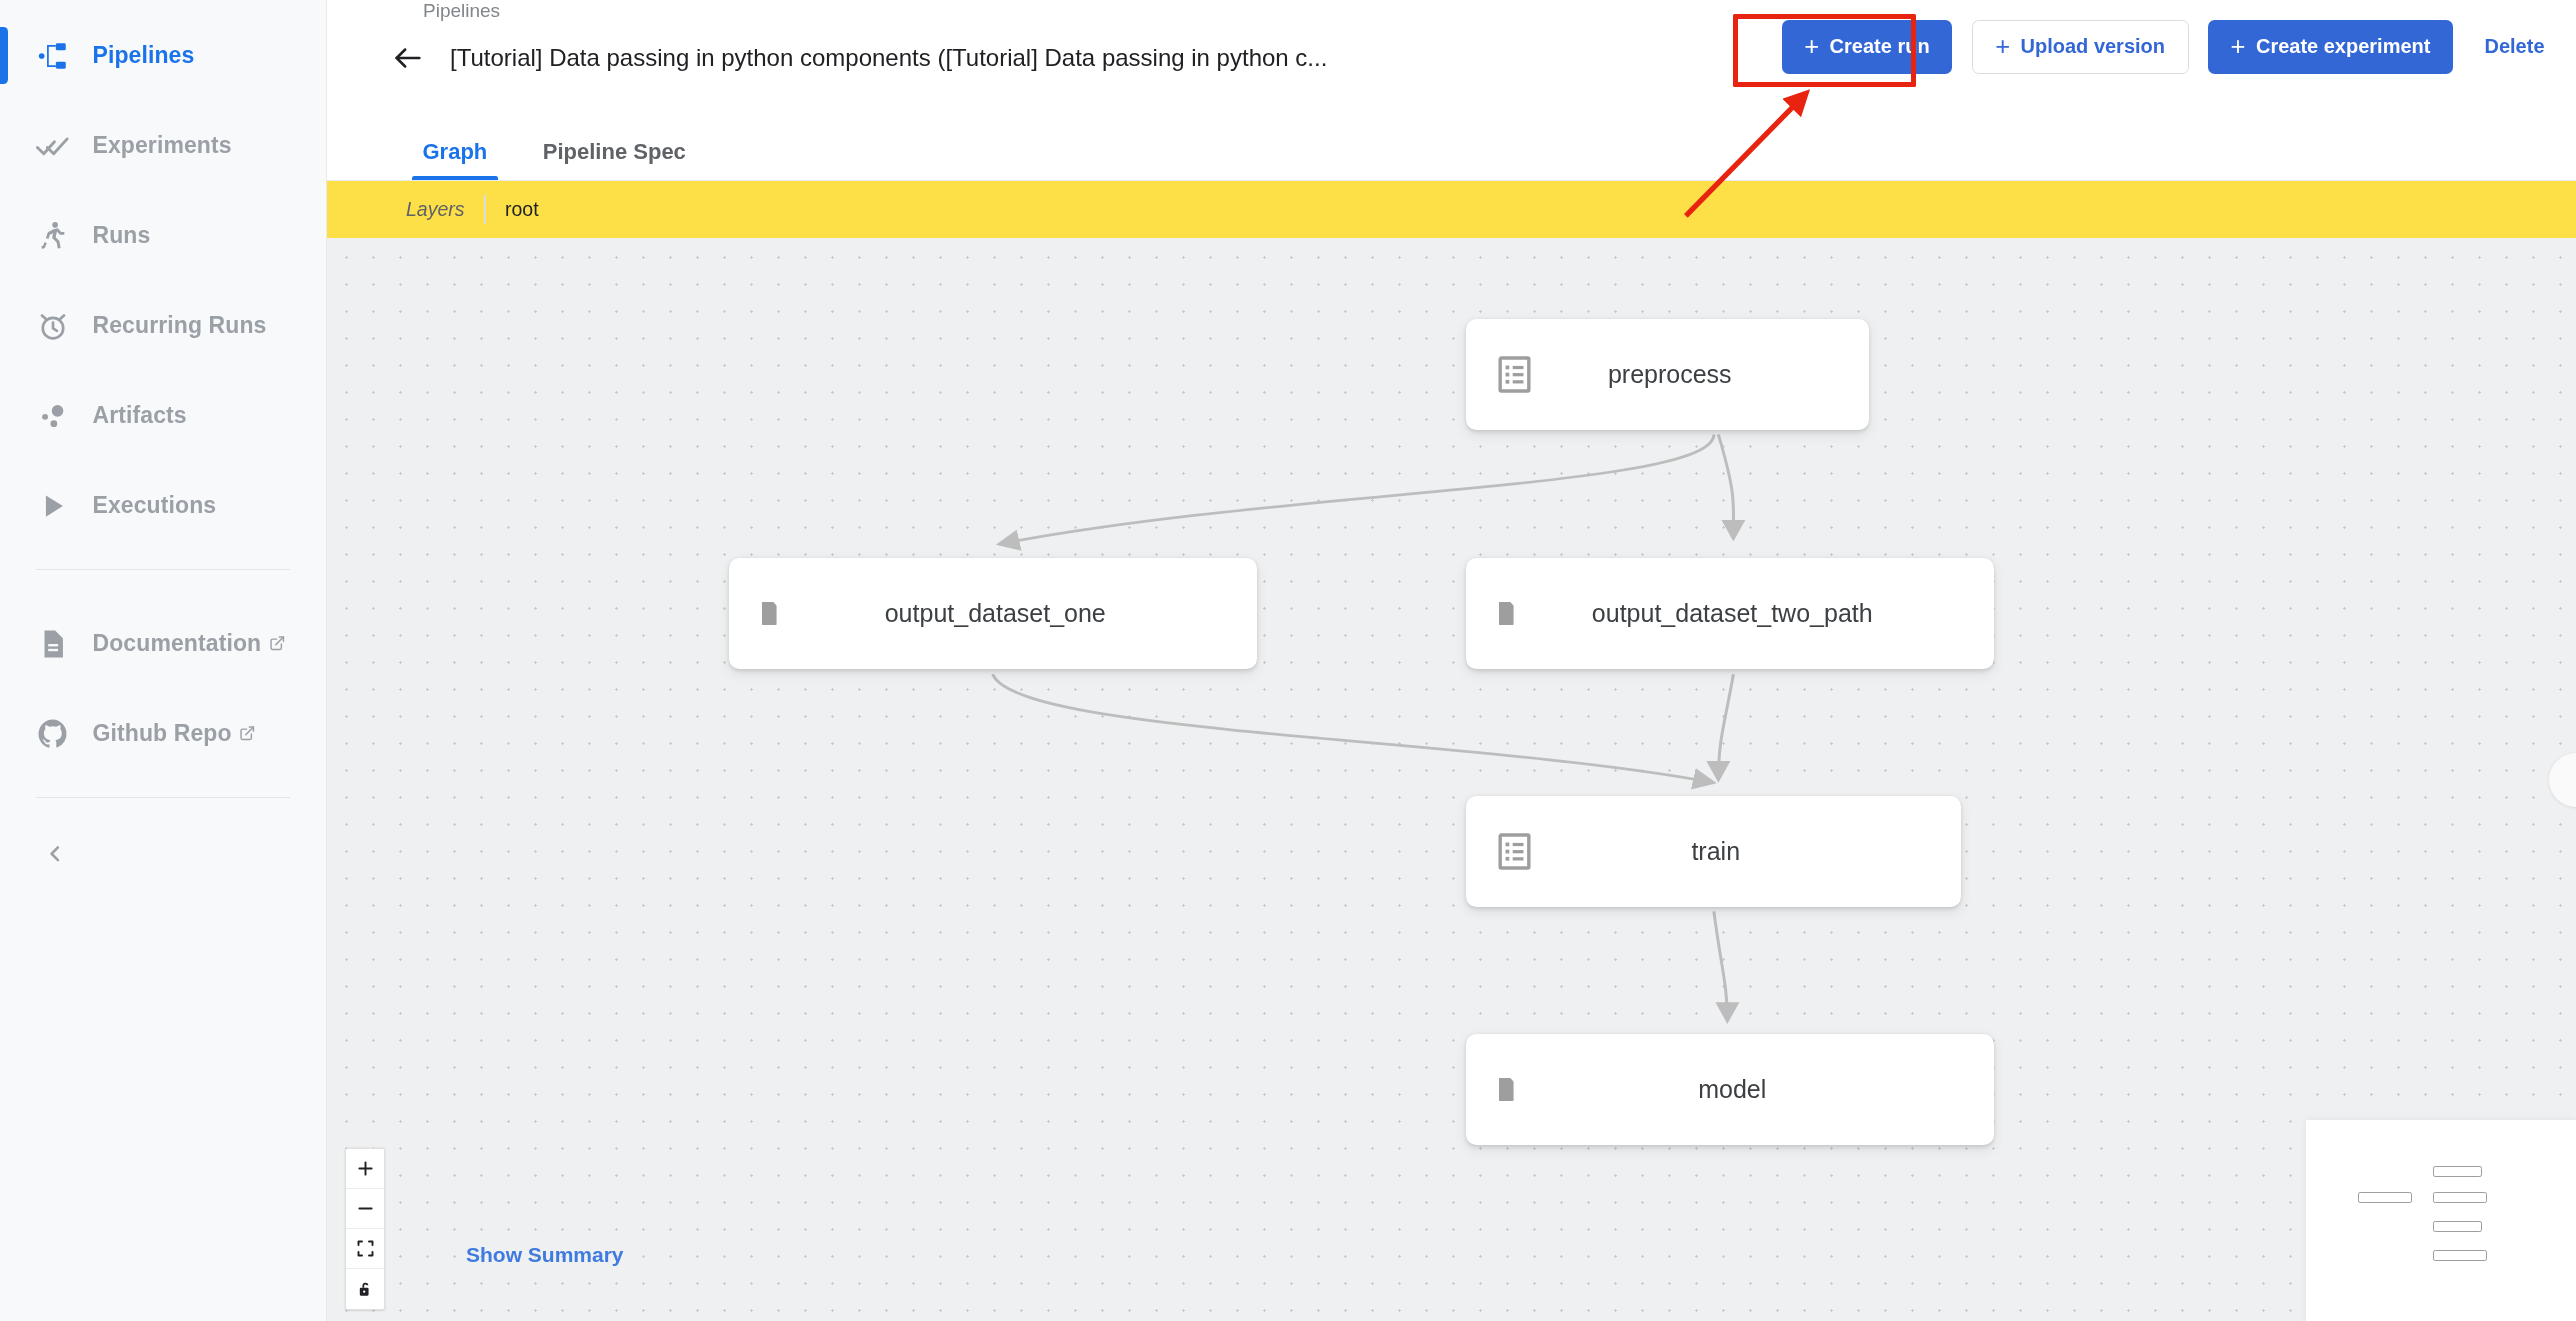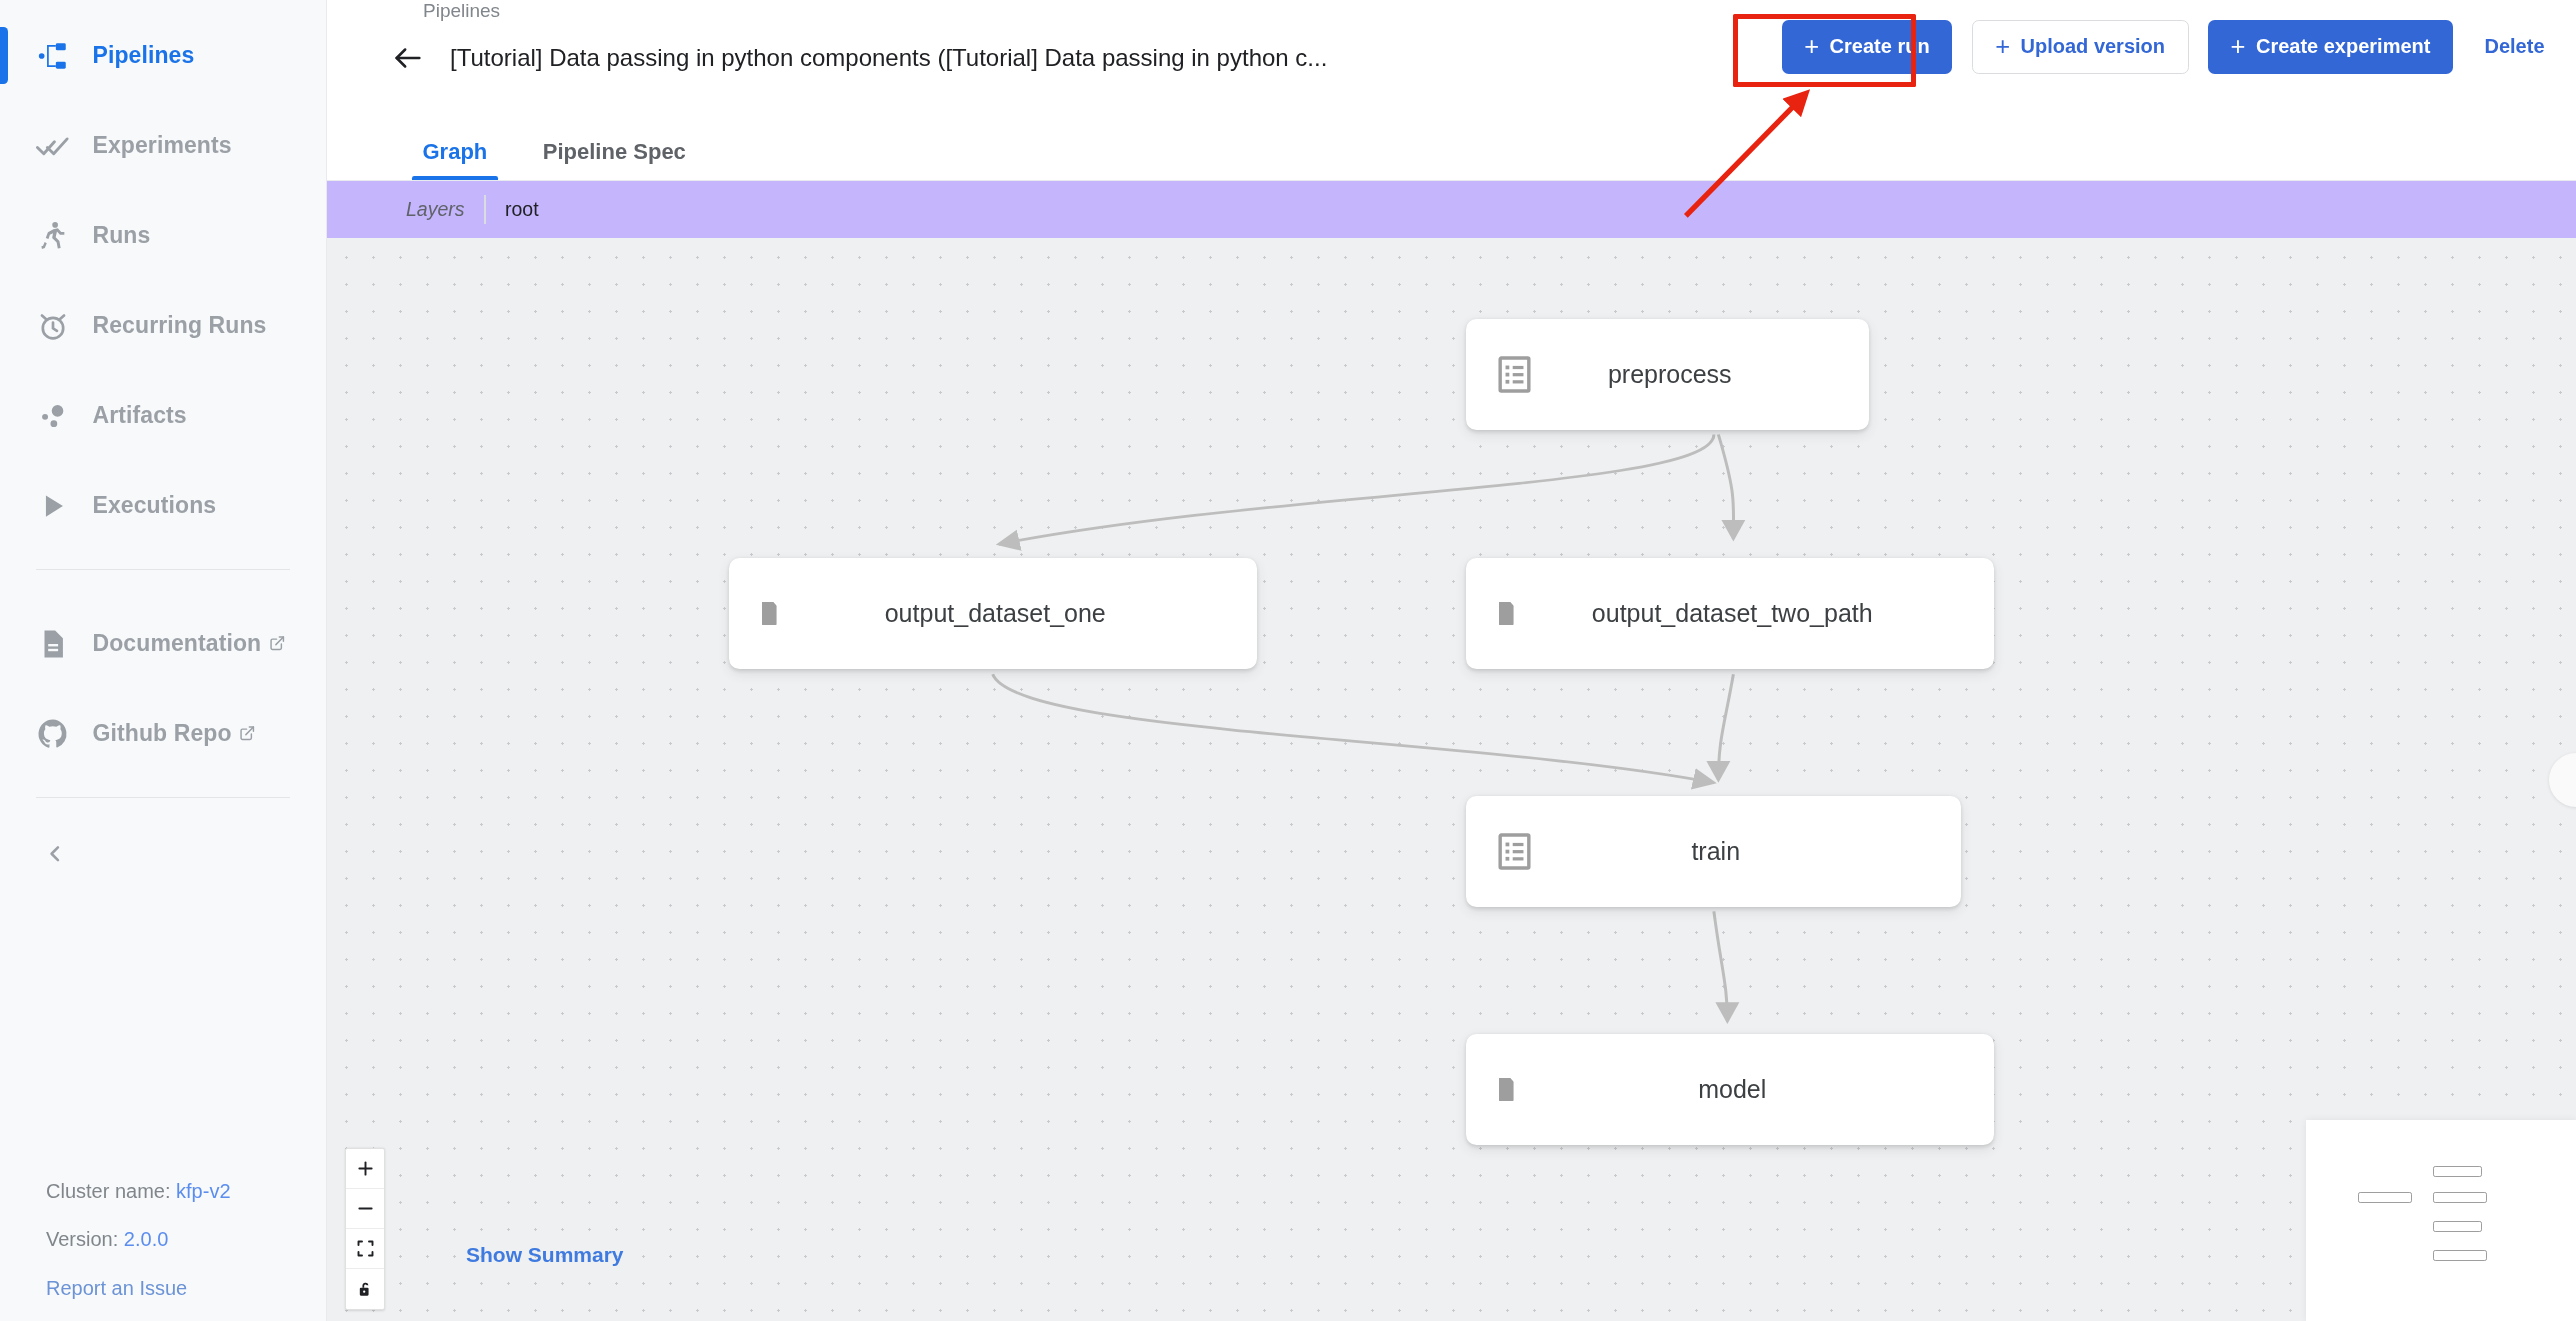--- a/index.html
+++ b/index.html
@@ -140,21 +140,21 @@
   }
   .tab.active { color: #1a73e8; }
   .tab.active::after {
     content:''; position:absolute; left: 6px; right: 6px; bottom: 0;
     height: 4.5px; background:#1a73e8; border-radius: 2.2px 2.2px 0 0;
   }
 
   
   #layers {
     height: 57px; display: flex; align-items: center;
-    padding-left: 79px; background: #c4b5fd;
+    padding-left: 79px; background: #fde047;
   }
   #layers .lb-label { font-size: 19.5px; color:#5f6368; font-style: italic; }
   #layers .lb-sep { width: 1.5px; height: 28.5px; background:#dadce0; margin: 0 19.5px; }
   #layers .lb-item { font-size: 19.5px; color:#202124; cursor:pointer; }
 
   
   #canvas {
     position: absolute; left: 0; right: 0; top: 238px; bottom: 0;
     background-color: #eff0f1;
     background-image: radial-gradient(circle, #c8cacd 1.2px, transparent 1.3px);
@@ -350,25 +350,20 @@
     <div class="nav-divider"></div>
 
     <div class="collapse-btn">
       <span>
         <svg viewBox="0 0 24 24" fill="none" stroke="currentColor" stroke-width="2.4" stroke-linecap="round" stroke-linejoin="round">
             <polyline points="15 18 9 12 15 6"></polyline>
           </svg>
       </span>
     </div>
 
-    <div id="sidebar-footer">
-      <div class="footer-line"><span>Cluster name: </span><span class="lnk">kfp-v2</span></div>
-      <div class="footer-line"><span>Version: </span><span class="lnk">2.0.0</span></div>
-      <div class="footer-lnk">Report an Issue</div>
-    </div>
   </div>
 
   <div id="main">
 
     <div id="topbar">
       <div class="breadcrumb">Pipelines</div>
 
       <div id="title-row">
         <div class="back-arrow">
           <svg viewBox="0 0 24 24" fill="none" stroke="currentColor" stroke-width="1.8" stroke-linecap="round" stroke-linejoin="round">

